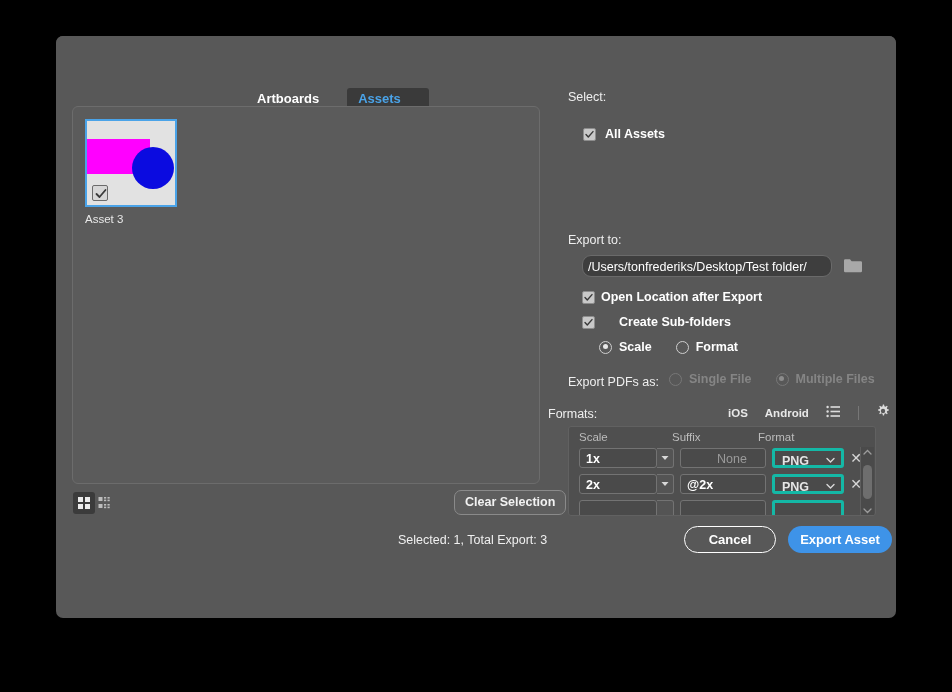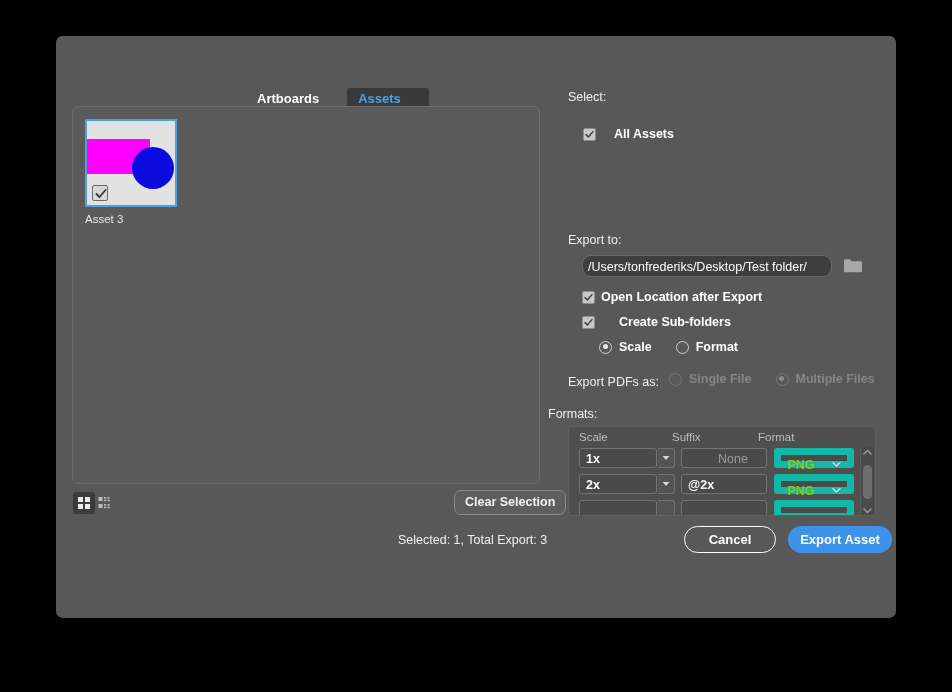--- a/index.html
+++ b/index.html
@@ -137,21 +137,21 @@
     width: 69px; height: 20px;
     background: #4a4a4a;
     border: 1px solid #6e6e6e;
     border-radius: 3px;
   }
 
   
   .r-label { position: absolute; font-size: 12.5px; color: #efefef; }
 
   #select-label { left: 512px; top: 54px; }
-  #allassets-row { position: absolute; left: 527px; top: 91px; display: flex; align-items: center; gap: 18px; }
+  #allassets-row { position: absolute; left: 527px; top: 91px; display: flex; align-items: center; gap: 9px; }
 
   .cb {
     width: 13px; height: 13px;
     background: #c9c9c9;
     border: 1px solid #8d8d8d;
     border-radius: 2px;
     position: relative;
     flex: none;
   }
   .cb svg { position: absolute; left: 0px; top: 0px; }
@@ -206,21 +206,21 @@
     width: 308px; height: 90px;
     background: #4f4f4f;
     border: 1px solid #616161;
     border-radius: 3px;
     overflow: hidden;
   }
   #fmt-head { display: flex; height: 20px; align-items: center; padding-left: 10px; }
   .fh { font-size: 11.5px; color: #bcbcbc; }
   .fh.c1 { width: 93px; }
   .fh.c2 { width: 86px; }
-  .fmt-row { display: flex; align-items: center; padding-left: 10px; margin-bottom: 4px; height: 22px; justify-content: space-between; }
+  .fmt-row { display: flex; align-items: center; padding-left: 10px; margin-bottom: 4px; height: 22px; }
   .scale-sel {
     width: 78px; height: 20px;
     background: #4a4a4a; border: 1px solid #737373;
     border-radius: 3px;
     font-size: 12.5px; color: #ffffff; font-weight: bold;
     padding: 1px 0 0 6px; line-height: 18px;
   }
   .scale-arrow {
     width: 17px; height: 20px;
     background: #545454; border: 1px solid #737373;
@@ -230,24 +230,24 @@
   }
   .suffix-in {
     width: 86px; height: 20px; margin-left: 6px;
     background: #4a4a4a; border: 1px solid #737373;
     border-radius: 3px;
     font-size: 12.5px; color: #ffffff; font-weight: bold;
     padding: 1px 0 0 6px; line-height: 18px;
   }
   .suffix-in.ph { color: #9a9a9a; font-weight: normal; padding-left: 36px; }
   .format-sel {
-    width: 80px; height: 20px; margin-left: 6px;
-    background: #4a4a4a; border: 7px solid #14b8a6;
-    border-radius: 3px;
-    font-size: 12.5px; color: #84cc16; font-weight: bold;
+    width: 72px; height: 20px; margin-left: 6px;
+    background: #4a4a4a; border: 3px solid #14b8a6;
+    border-radius: 3px;
+    font-size: 12.5px; color: #e5e5e5; font-weight: bold;
     padding: 1px 0 0 7px; line-height: 18px;
     position: relative;
   }
   .format-sel .chev { position: absolute; right: 6px; top: 6px; }
   .rm-x { width: 18px; text-align: center; margin-left: 3px; color: #d8d8d8; font-size: 14px; line-height: 20px; }
   #fmt-scroll {
     position: absolute; right: 1px; top: 20px;
     width: 14px; height: 69px;
     background: #4a4a4a;
     border-left: 1px solid #5e5e5e;
@@ -386,20 +386,41 @@
     <div class="r-label" id="pdfs-label">Export PDFs as:</div>
     <div id="pdfs-row">
       <span class="rb dim"></span>
       <span class="rb-text dim">Single File</span>
       <span class="gap14"></span>
       <span class="rb dim checked"></span>
       <span class="rb-text dim">Multiple Files</span>
     </div>
 
     <div class="r-label" id="formats-label">Formats:</div>
+    <div id="formats-right">
+      <span class="fr-text">iOS</span>
+      <span class="fr-text">Android</span>
+      <span>
+        <svg width="15" height="13" viewBox="0 0 15 13">
+          <circle cx="1.6" cy="2" r="1.2" fill="#dcdcdc"></circle>
+          <rect x="4.5" y="1.2" width="9.5" height="1.6" fill="#dcdcdc"></rect>
+          <circle cx="1.6" cy="6.5" r="1.2" fill="#dcdcdc"></circle>
+          <rect x="4.5" y="5.7" width="9.5" height="1.6" fill="#dcdcdc"></rect>
+          <circle cx="1.6" cy="11" r="1.2" fill="#dcdcdc"></circle>
+          <rect x="4.5" y="10.2" width="9.5" height="1.6" fill="#dcdcdc"></rect>
+        </svg>
+      </span>
+      <span id="formats-divider"></span>
+      <span>
+        <svg width="14" height="14" viewBox="0 0 20 20">
+          <path fill="#dcdcdc" d="M10 0.8 l1.5 0 0.5 2.3 1.6 0.7 2-1.3 1.1 1.1 -1.3 2 0.7 1.6 2.3 0.5 0 1.5 -0.1 0.2 -2.2 0.5 -0.7 1.6 1.3 2 -1.1 1.1 -2-1.3 -1.6 0.7 -0.5 2.3 -1.5 0 -0.2 0 -0.5-2.3 -1.6-0.7 -2 1.3 -1.1-1.1 1.3-2 -0.7-1.6 -2.3-0.5 0-1.5 0-0.2 2.3-0.5 0.7-1.6 -1.3-2 1.1-1.1 2 1.3 1.6-0.7 0.5-2.3z"></path>
+          <circle cx="10" cy="10" r="3.1" fill="#585858"></circle>
+        </svg>
+      </span>
+    </div>
 
     <div id="formats-panel">
       <div id="fmt-head">
         <span class="fh c1">Scale</span>
         <span class="fh c2">Suffix</span>
         <span class="fh">Format</span>
       </div>
 
       <div class="fmt-row">
         <span class="scale-sel">1x</span>

